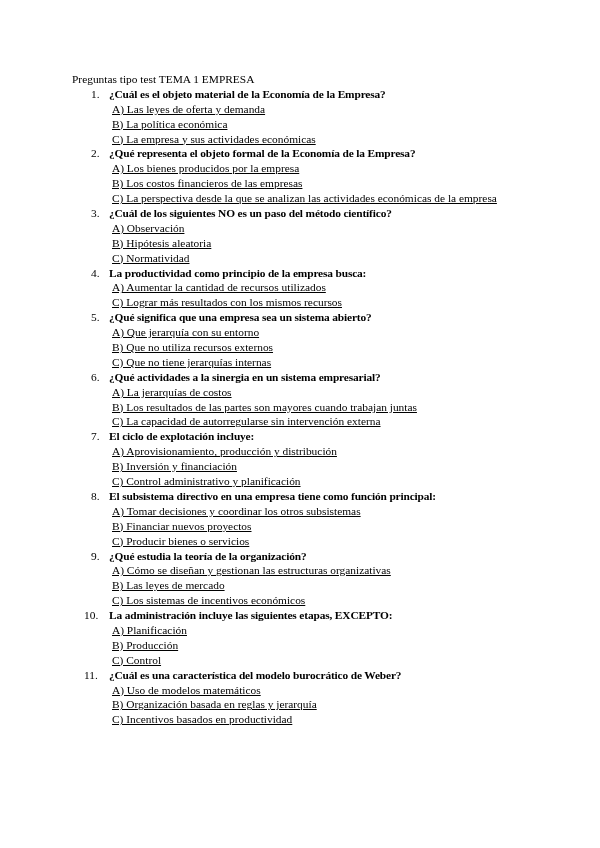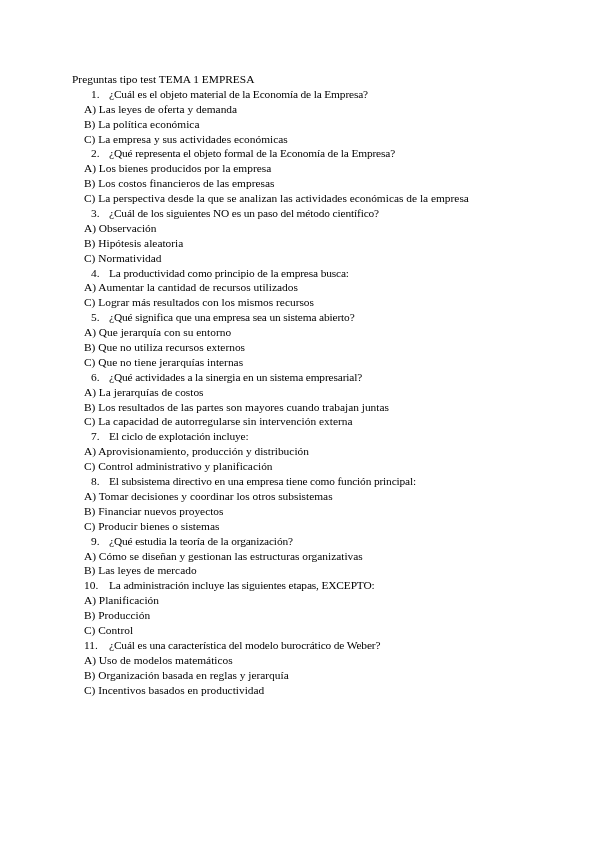--- a/index.html
+++ b/index.html
@@ -12,22 +12,22 @@
   }
   .doc-title {
     position: absolute; left: 72px; top: 72px;
     line-height: 14.9px; white-space: nowrap;
   }
   .qlist { position: absolute; left: 0; top: 86.9px; width: 600px; }
   .question { position: relative; }
   .qline { position: relative; height: 14.9px; line-height: 14.9px; white-space: nowrap; }
   .qnum { position: absolute; left: 91px; top: 0; }
   .qnum.two { left: 84px; }
-  .qtext { position: absolute; left: 109px; top: 0; font-weight: normal; letter-spacing: -0.15px; }
-  .opt { position: relative; height: 14.9px; line-height: 14.9px; padding-left: 84px; white-space: nowrap; }
+  .qtext { position: absolute; left: 109px; top: 0; font-weight: bold; letter-spacing: -0.15px; }
+  .opt { position: relative; height: 14.9px; line-height: 14.9px; padding-left: 112px; white-space: nowrap; text-decoration: underline; }
 </style>
 </head>
 <body>
 
 <div class="page">
   <div class="doc-title">Preguntas tipo test TEMA 1 EMPRESA</div>
 
   <div class="qlist">
 
     <div class="question">
@@ -88,40 +88,42 @@
       <div class="opt">B) Los resultados de las partes son mayores cuando trabajan juntas</div>
       <div class="opt">C) La capacidad de autorregularse sin intervención externa</div>
     </div>
 
     <div class="question">
       <div class="qline">
           <span class="qnum">7.</span>
           <span class="qtext">El ciclo de explotación incluye:</span>
         </div>
       <div class="opt">A) Aprovisionamiento, producción y distribución</div>
+      <div class="opt">B) Inversión y financiación</div>
       <div class="opt">C) Control administrativo y planificación</div>
     </div>
 
     <div class="question">
       <div class="qline">
           <span class="qnum">8.</span>
           <span class="qtext">El subsistema directivo en una empresa tiene como función principal:</span>
         </div>
       <div class="opt">A) Tomar decisiones y coordinar los otros subsistemas</div>
       <div class="opt">B) Financiar nuevos proyectos</div>
-      <div class="opt">C) Producir bienes o sistemas</div>
+      <div class="opt">C) Producir bienes o servicios</div>
     </div>
 
     <div class="question">
       <div class="qline">
           <span class="qnum">9.</span>
           <span class="qtext">¿Qué estudia la teoría de la organización?</span>
         </div>
       <div class="opt">A) Cómo se diseñan y gestionan las estructuras organizativas</div>
       <div class="opt">B) Las leyes de mercado</div>
+      <div class="opt">C) Los sistemas de incentivos económicos</div>
     </div>
 
     <div class="question">
       <div class="qline">
           <span class="qnum two">10.</span>
           <span class="qtext">La administración incluye las siguientes etapas, EXCEPTO:</span>
         </div>
       <div class="opt">A) Planificación</div>
       <div class="opt">B) Producción</div>
       <div class="opt">C) Control</div>

